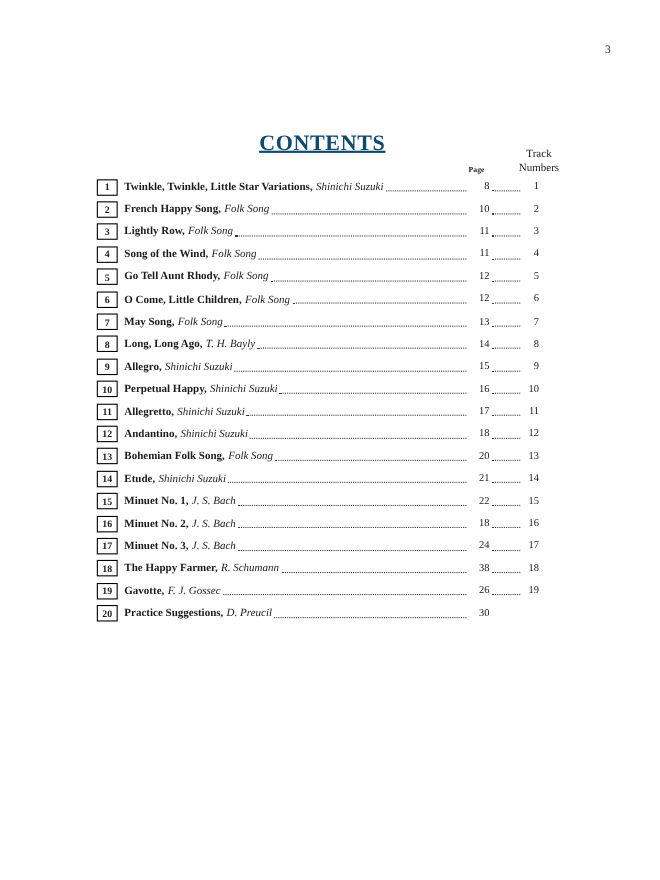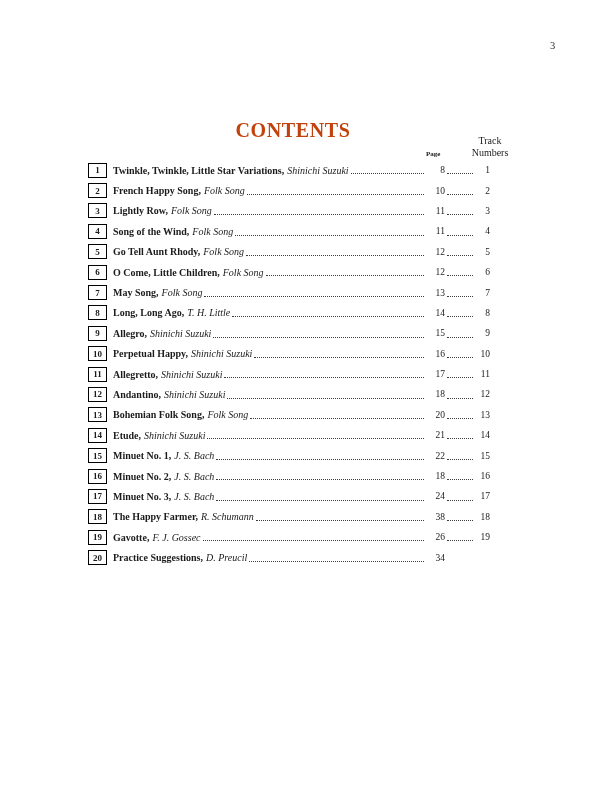--- a/index.html
+++ b/index.html
@@ -25,21 +25,22 @@
   }
   .doc-title {
     position: absolute;
     top: 119px;
     left: 0;
     width: 586px;
     text-align: center;
     font-size: 20px;
     font-weight: bold;
     letter-spacing: 0.6px;
-    color: #c2410c;
+    color: #0c4a6e;
+    text-decoration: underline;
   }
   .col-headers {
     position: absolute;
     left: 88px;
     top: 138px;
     width: 402px;
     height: 21px;
   }
   .col-page-label {
     position: absolute;
@@ -233,21 +234,21 @@
       <span class="page-col">13</span>
       <span class="leader2"></span>
       <span class="track-col">7</span>
     </div>
 
     <div class="toc-row">
       <span class="num-box">
         <span>8</span>
       </span>
       <span class="entry-text">
-        <span class="entry-title">Long, Long Ago,</span><span class="entry-composer">T. H. Little</span>
+        <span class="entry-title">Long, Long Ago,</span><span class="entry-composer">T. H. Bayly</span>
       </span>
       <span class="leader"></span>
       <span class="page-col">14</span>
       <span class="leader2"></span>
       <span class="track-col">8</span>
     </div>
 
     <div class="toc-row">
       <span class="num-box">
         <span>9</span>
@@ -392,20 +393,20 @@
     </div>
 
     <div class="toc-row">
       <span class="num-box">
         <span>20</span>
       </span>
       <span class="entry-text">
         <span class="entry-title">Practice Suggestions,</span><span class="entry-composer">D. Preucil</span>
       </span>
       <span class="leader"></span>
-      <span class="page-col">34</span>
+      <span class="page-col">30</span>
       <span class="leader2" style="visibility: hidden;"></span>
       <span class="track-col"></span>
     </div>
   </div>
 
 
 </div>
 
 </body></html>

